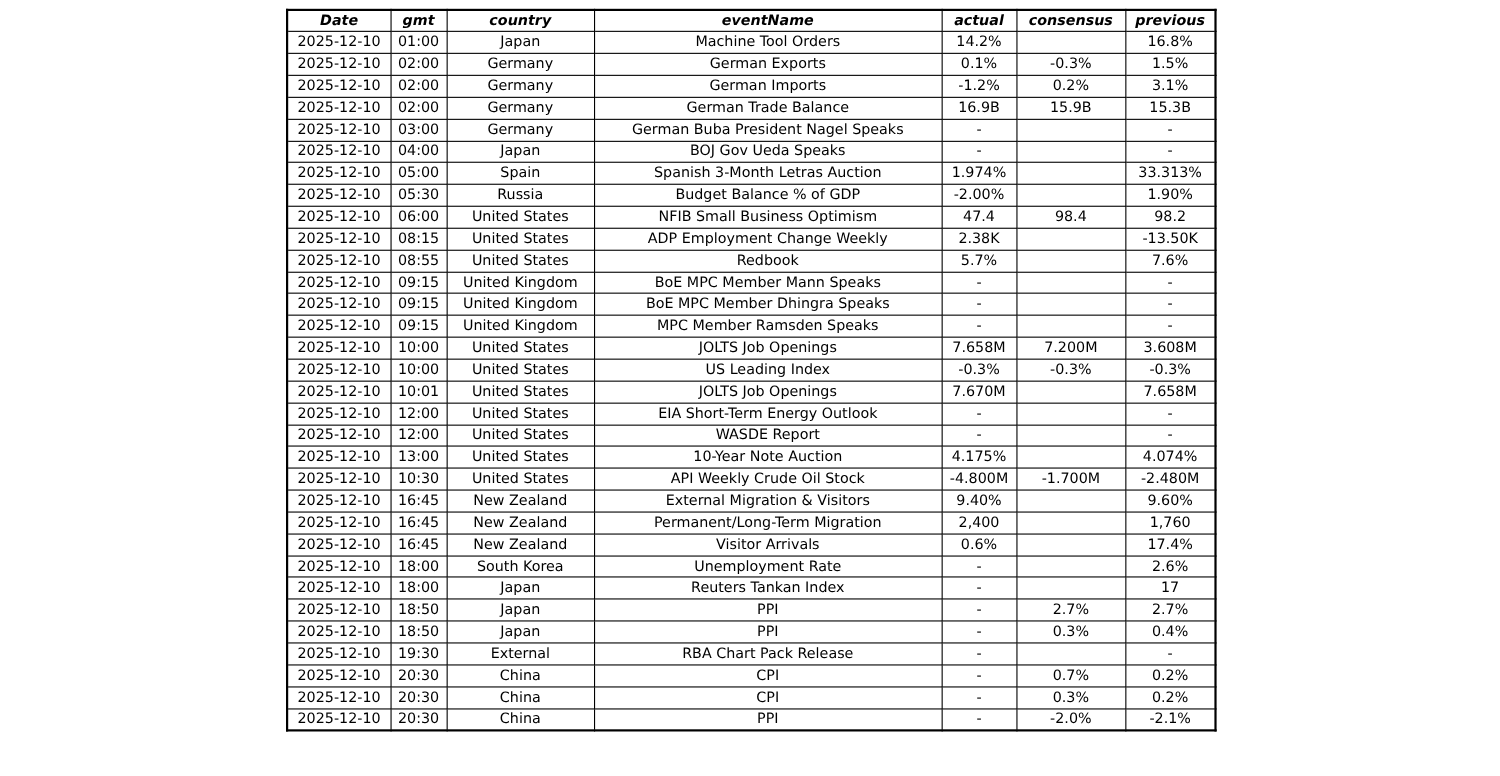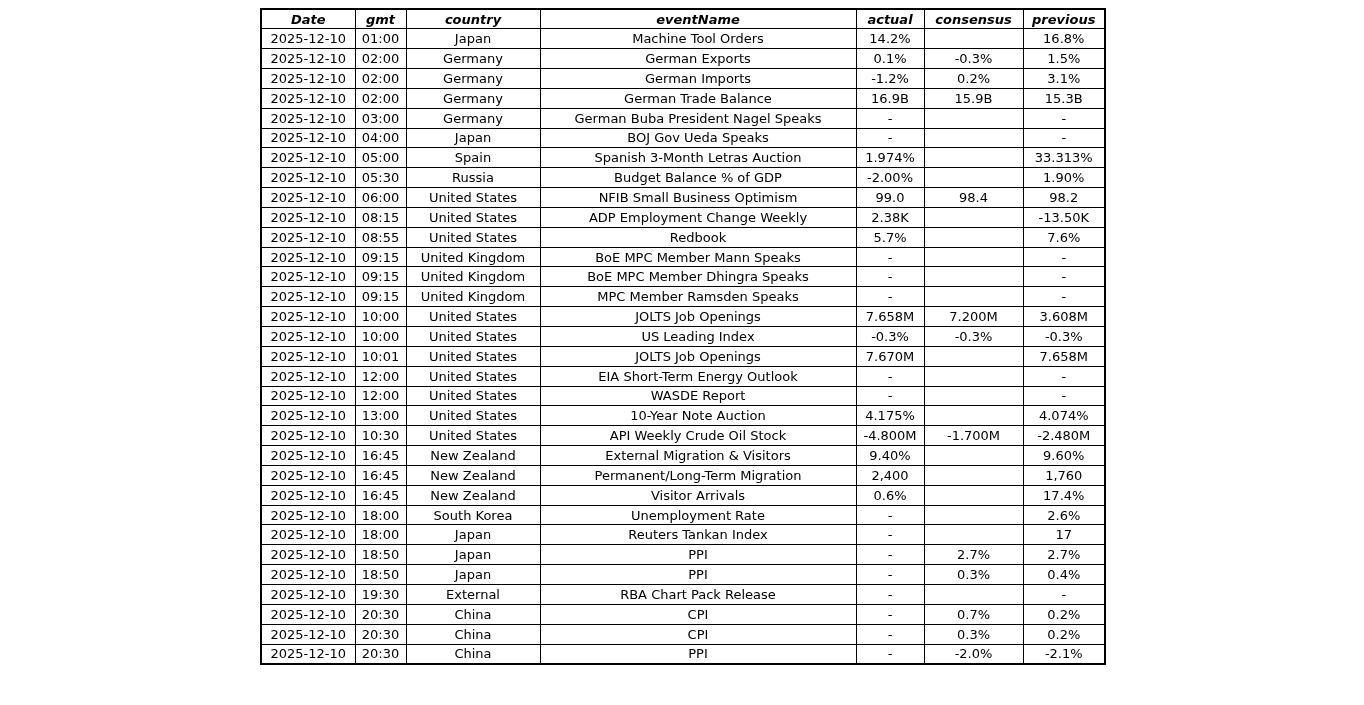--- a/index.html
+++ b/index.html
@@ -139,21 +139,21 @@
           <td>Budget Balance % of GDP</td>
           <td>-2.00%</td>
           <td></td>
           <td>1.90%</td>
         </tr>
         <tr>
           <td>2025-12-10</td>
           <td>06:00</td>
           <td>United States</td>
           <td>NFIB Small Business Optimism</td>
-          <td>99.0</td>
+          <td>47.4</td>
           <td>98.4</td>
           <td>98.2</td>
         </tr>
         <tr>
           <td>2025-12-10</td>
           <td>08:15</td>
           <td>United States</td>
           <td>ADP Employment Change Weekly</td>
           <td>2.38K</td>
           <td></td>

